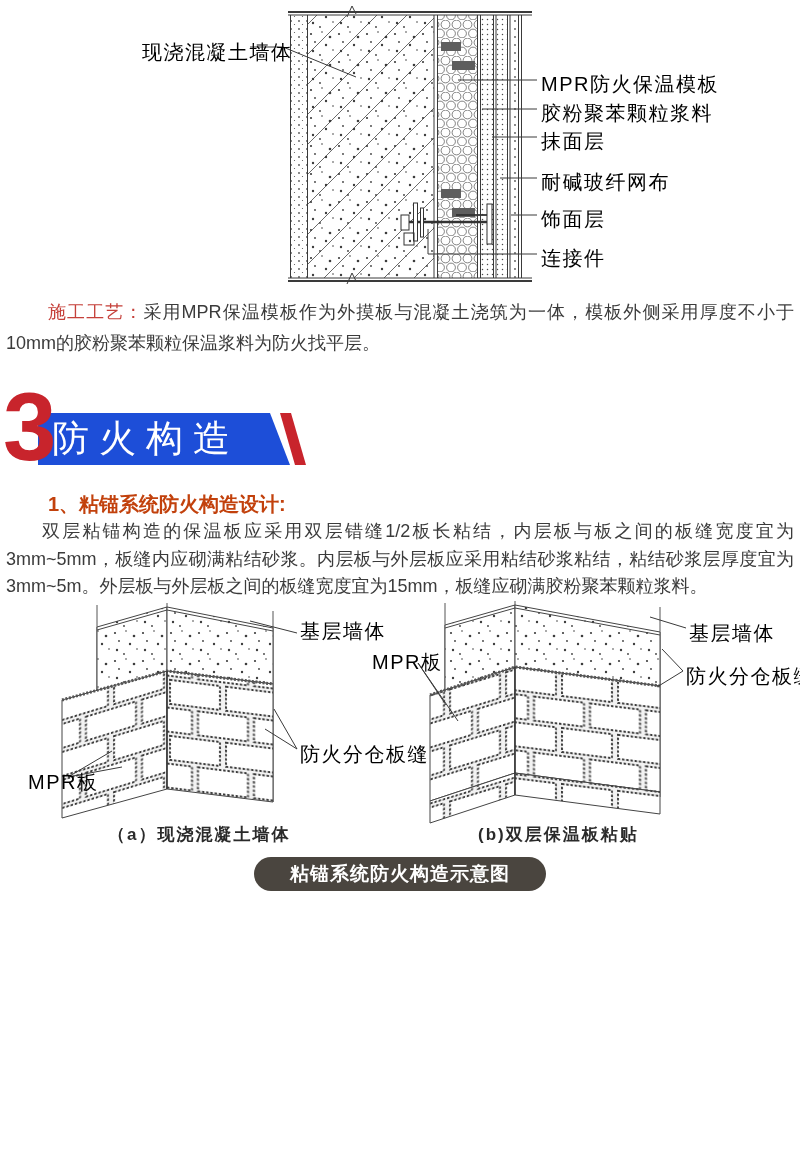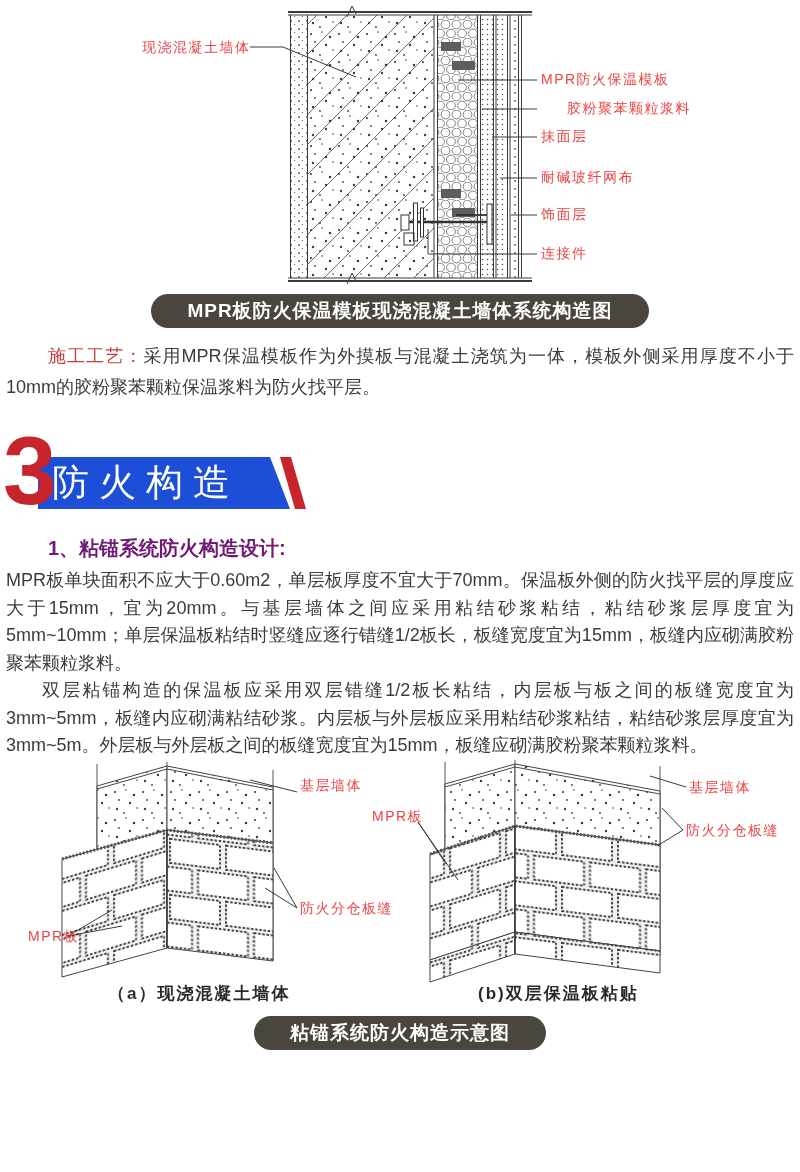--- a/index.html
+++ b/index.html
@@ -4,26 +4,26 @@
 <style>
   html,body{margin:0;padding:0;background:#fff;}
   .page{position:relative;width:800px;height:1172px;background:#ffffff;overflow:hidden;
         font-family:"Liberation Sans","DejaVu Sans",sans-serif;color:#3b3b3b;}
   
   .h2-red{margin:8px 0 0 48px;font-size:21px;font-weight:bold;color:#c2262d;letter-spacing:.5px;}
   .para{margin:9px 6px 0 6px;font-size:18px;line-height:31px;color:#3b3b3b;text-align:justify;}
   .para.ind{text-indent:42px;}
   .para.tight{line-height:27.5px;margin-top:5px;}
   .red-label{color:#c5403a;}
-  .sub-red{margin:24px 0 0 48px;font-size:20px;font-weight:bold;color:#701a75;}
+  .sub-red{margin:24px 0 0 48px;font-size:20px;font-weight:bold;color:#c2410c;}
   
   .fig1{position:relative;height:282px;margin-top:2px;}
   .fig2{position:relative;height:252px;margin-top:0;}
   .fig1 svg,.fig2 svg{position:absolute;left:0;top:0;}
-  .lbl{position:absolute;font-size:14px;color:#ef4444;white-space:nowrap;letter-spacing:1.5px;text-align:right;}
+  .lbl{position:absolute;font-size:20px;color:#000000;white-space:nowrap;letter-spacing:1.5px;text-align:right;}
   .fig-cap{position:absolute;font-size:17px;font-weight:bold;color:#2a2a2a;letter-spacing:2px;white-space:nowrap;}
   
   .pill{width:max-content;margin:10px auto 0 auto;background:#4a453f;color:#fff;
         font-size:19px;font-weight:600;letter-spacing:1px;border-radius:17px;
         padding:4px 36px;text-align:center;}
   .pill.second{margin-top:4px;}
   
   .sec3{position:relative;height:74px;margin-top:34px;}
   .banner-gray{position:absolute;left:38px;top:20px;width:254px;height:52px;background:#1d4ed8;
                clip-path:polygon(0 0,232px 0,252px 52px,0 52px);
@@ -138,40 +138,38 @@
         <path d="M492 135 H537"></path>
         <path d="M500 176 H537"></path>
         <path d="M511 213 H537"></path>
         <path d="M428 227 V252"></path>
           <path d="M428 252 H537"></path>
       </g>
     </svg>
 
     <div class="lbl" style="left:142px;top:37px">现浇混凝土墙体</div>
     <div class="lbl" style="left:541px;top:69px">MPR防火保温模板</div>
-    <div class="lbl" style="left:567px;top:98px">胶粉聚苯颗粒浆料</div>
+    <div class="lbl" style="left:541px;top:98px">胶粉聚苯颗粒浆料</div>
     <div class="lbl" style="left:541px;top:126px">抹面层</div>
     <div class="lbl" style="left:541px;top:167px">耐碱玻纤网布</div>
     <div class="lbl" style="left:541px;top:204px">饰面层</div>
     <div class="lbl" style="left:541px;top:243px">连接件</div>
   </div>
 
-  <div class="pill">MPR板防火保温模板现浇混凝土墙体系统构造图</div>
 
   <p class="para ind" style="margin-top:13px"><span class="red-label">施工工艺：</span><span>采用MPR保温模板作为外摸板与混凝土浇筑为一体，模板外侧采用厚度不小于10mm的胶粉聚苯颗粒保温浆料为防火找平层。</span></p>
 
   <div class="sec3">
     <div class="num3">3</div>
     <div class="banner-gray">防火构造</div>
     <div class="banner-red"></div>
   </div>
 
   <div class="sub-red">1、粘锚系统防火构造设计:</div>
 
-  <p class="para tight">MPR板单块面积不应大于0.60m2，单层板厚度不宜大于70mm。保温板外侧的防火找平层的厚度应大于15mm，宜为20mm。与基层墙体之间应采用粘结砂浆粘结，粘结砂浆层厚度宜为5mm~10mm；单层保温板粘结时竖缝应逐行错缝1/2板长，板缝宽度宜为15mm，板缝内应砌满胶粉聚苯颗粒浆料。</p>
   <p class="para tight" style="text-indent:36px;margin-top:0">双层粘锚构造的保温板应采用双层错缝1/2板长粘结，内层板与板之间的板缝宽度宜为3mm~5mm，板缝内应砌满粘结砂浆。内层板与外层板应采用粘结砂浆粘结，粘结砂浆层厚度宜为3mm~5m。外层板与外层板之间的板缝宽度宜为15mm，板缝应砌满胶粉聚苯颗粒浆料。</p>
 
   <div class="fig2">
     <svg width="800" height="252" viewBox="0 0 800 252">
 
       <g>
         <g stroke="#555" stroke-width="1" fill="none">
           <path d="M167 2 V182"></path>
             <path d="M97 4 V95"></path>
             <path d="M273 10 V201"></path>

